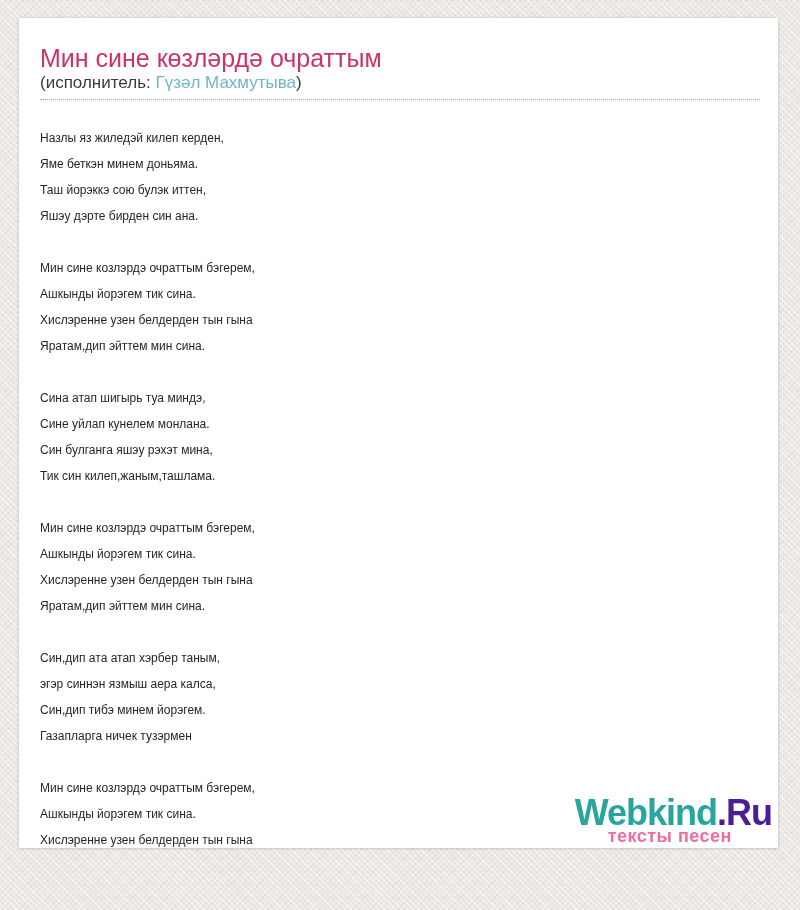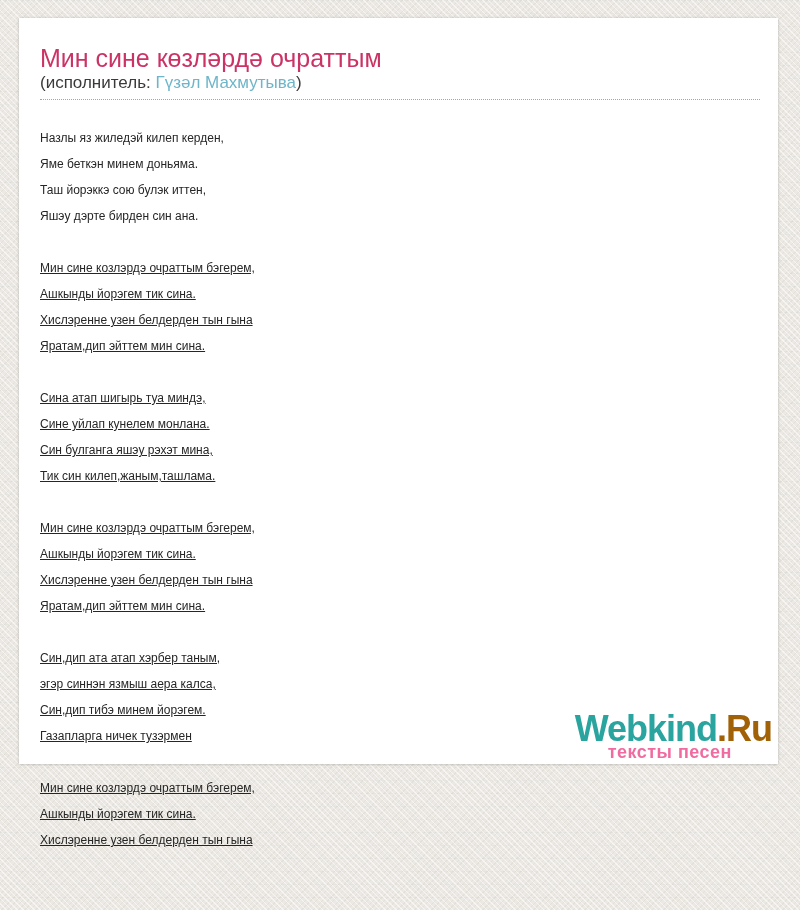--- a/index.html
+++ b/index.html
@@ -16,21 +16,21 @@
     background-image:
       repeating-linear-gradient(45deg, rgba(255,255,255,0.55) 0 1px, transparent 1px 4px),
       repeating-linear-gradient(-45deg, rgba(176,170,160,0.14) 0 1px, transparent 1px 4px),
       repeating-linear-gradient(to bottom, rgba(0,0,0,0.025) 0 1px, transparent 1px 13px);
   }
   .sheet {
     position: absolute;
     left: 19px;
     top: 18px;
     width: 759px;
-    height: 746px;
+    height: 830px;
     background: #ffffff;
     box-shadow: 0 0 3px rgba(0,0,0,0.16), 0 1px 2px rgba(0,0,0,0.08);
     box-sizing: border-box;
     padding: 26px 18px 0 21px;
   }
   .song-title {
     margin: 0;
     font-size: 25px;
     line-height: 28px;
     font-weight: 400;
@@ -49,38 +49,37 @@
     cursor: pointer;
   }
   .lyrics {
     margin-top: 25px;
     font-size: 12px;
     line-height: 26px;
     color: #262626;
   }
   .stanza + .stanza {
     margin-top: 26px;
-    text-decoration: underline;
   }
   .logo {
     position: absolute;
     right: 6px;
     bottom: 3px;
     text-align: right;
     line-height: 1;
     cursor: pointer;
   }
   .logo-word {
     font-size: 36px;
     font-weight: bold;
     letter-spacing: -1px;
     white-space: nowrap;
   }
   .logo-main { color: #2aa49e; }
-  .logo-suffix { color: #a16207; }
+  .logo-suffix { color: #4c1d95; }
   .logo-tagline {
     font-size: 18px;
     font-weight: bold;
     color: #f06ba0;
     letter-spacing: 0.5px;
     padding-right: 40px;
     margin-top: -4px;
   }
 </style>
 </head>

